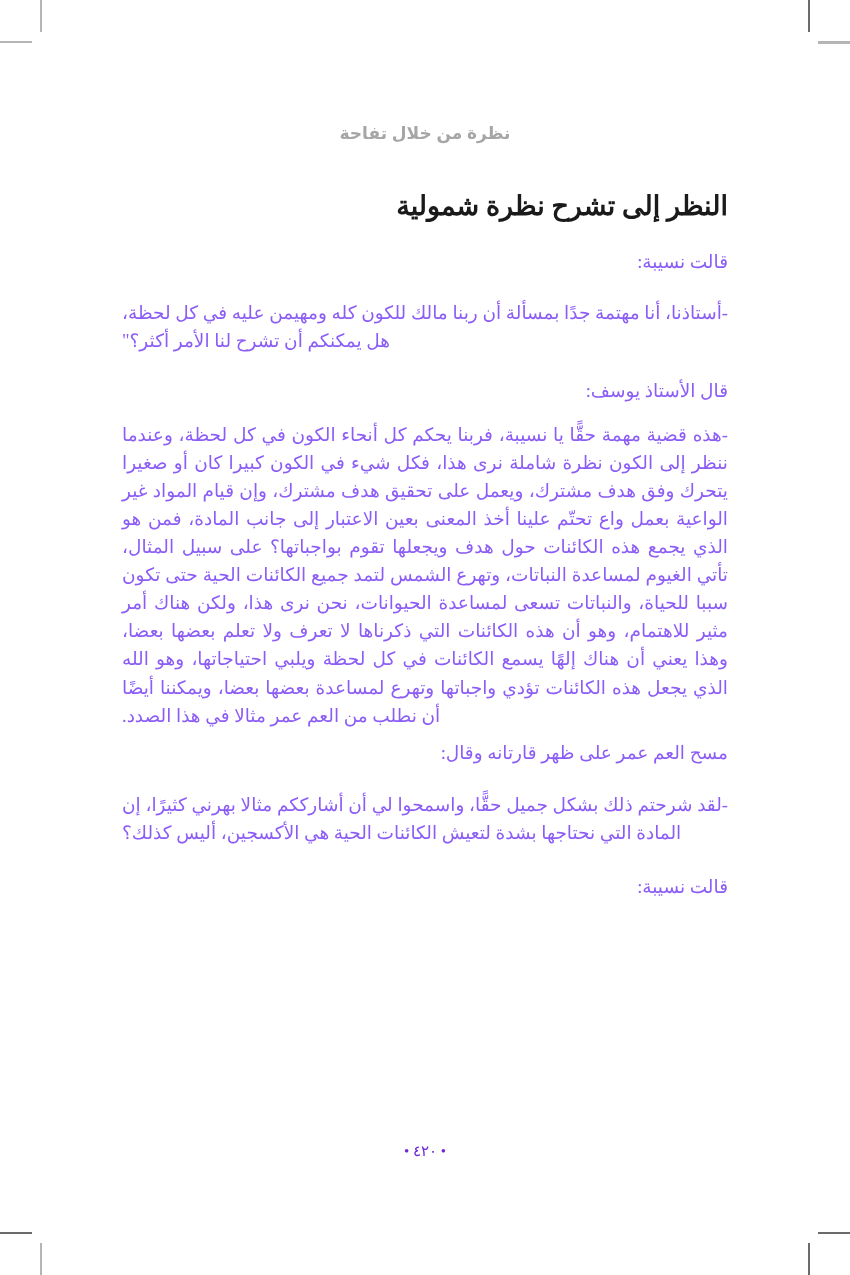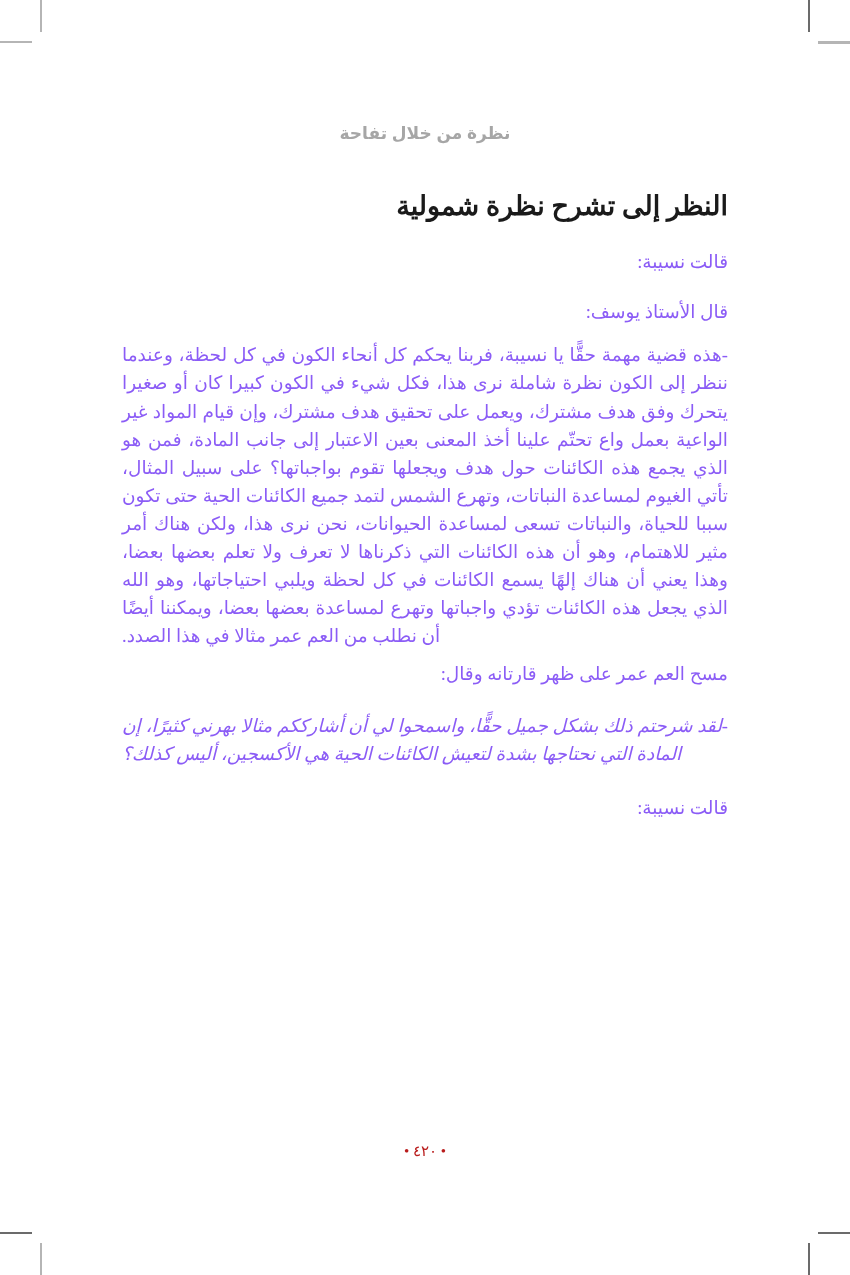--- a/index.html
+++ b/index.html
@@ -78,30 +78,30 @@
   .para.attribution {
     text-align: right;
     text-align-last: right;
   }
 
   .sp-1 { margin-top: 24px; }   
   .sp-2 { margin-top: 23px; }   
   .sp-3 { margin-top: 22px; }   
   .sp-4 { margin-top: 15px; }   
   .sp-5 { margin-top: 9px; }   
-  .sp-6 { margin-top: 24px; font-style: italic; }   
+  .sp-6 { margin-top: 24px; }   
   .sp-7 { margin-top: 26px; }   
 
   .folio {
     position: absolute;
     left: 0;
     top: 1142px;
     width: 606px;
     text-align: center;
-    color: #b91c1c;
+    color: #6d28d9;
     font-family: "Liberation Serif", "DejaVu Serif", serif;
     font-size: 15px;
     letter-spacing: 3px;
     direction: rtl;
   }
 </style>
 </head>
 <body>
 
 <div class="crop-mark crop-tl-v"></div>
@@ -114,20 +114,21 @@
 <div class="crop-mark crop-br-v"></div>
 
 <div class="page">
 
   <div class="running-head">نظرة من خلال تفاحة</div>
 
   <h1 class="chapter-title">النظر إلى تشرح نظرة شمولية</h1>
 
   <p class="para attribution sp-1">قالت نسيبة:</p>
 
+  <p class="para sp-2">-أستاذنا، أنا مهتمة جدًا بمسألة أن ربنا مالك للكون كله ومهيمن عليه في كل لحظة، هل يمكنكم أن تشرح لنا الأمر أكثر؟"</p>
 
   <p class="para attribution sp-3">قال الأستاذ يوسف:</p>
 
   <p class="para sp-4">-هذه قضية مهمة حقًّا يا نسيبة، فربنا يحكم كل أنحاء الكون في كل لحظة، وعندما ننظر إلى الكون نظرة شاملة نرى هذا، فكل شيء في الكون كبيرا كان أو صغيرا يتحرك وفق هدف مشترك، ويعمل على تحقيق هدف مشترك، وإن قيام المواد غير الواعية بعمل واع تحتّم علينا أخذ المعنى بعين الاعتبار إلى جانب المادة، فمن هو الذي يجمع هذه الكائنات حول هدف ويجعلها تقوم بواجباتها؟ على سبيل المثال، تأتي الغيوم لمساعدة النباتات، وتهرع الشمس لتمد جميع الكائنات الحية حتى تكون سببا للحياة، والنباتات تسعى لمساعدة الحيوانات، نحن نرى هذا، ولكن هناك أمر مثير للاهتمام، وهو أن هذه الكائنات التي ذكرناها لا تعرف ولا تعلم بعضها بعضا، وهذا يعني أن هناك إلهًا يسمع الكائنات في كل لحظة ويلبي احتياجاتها، وهو الله الذي يجعل هذه الكائنات تؤدي واجباتها وتهرع لمساعدة بعضها بعضا، ويمكننا أيضًا أن نطلب من العم عمر مثالا في هذا الصدد.</p>
 
   <p class="para attribution sp-5">مسح العم عمر على ظهر قارتانه وقال:</p>
 
   <p class="para sp-6">-لقد شرحتم ذلك بشكل جميل حقًّا، واسمحوا لي أن أشارككم مثالا بهرني كثيرًا، إن المادة التي نحتاجها بشدة لتعيش الكائنات الحية هي الأكسجين، أليس كذلك؟</p>
 
   <p class="para attribution sp-7">قالت نسيبة:</p>

